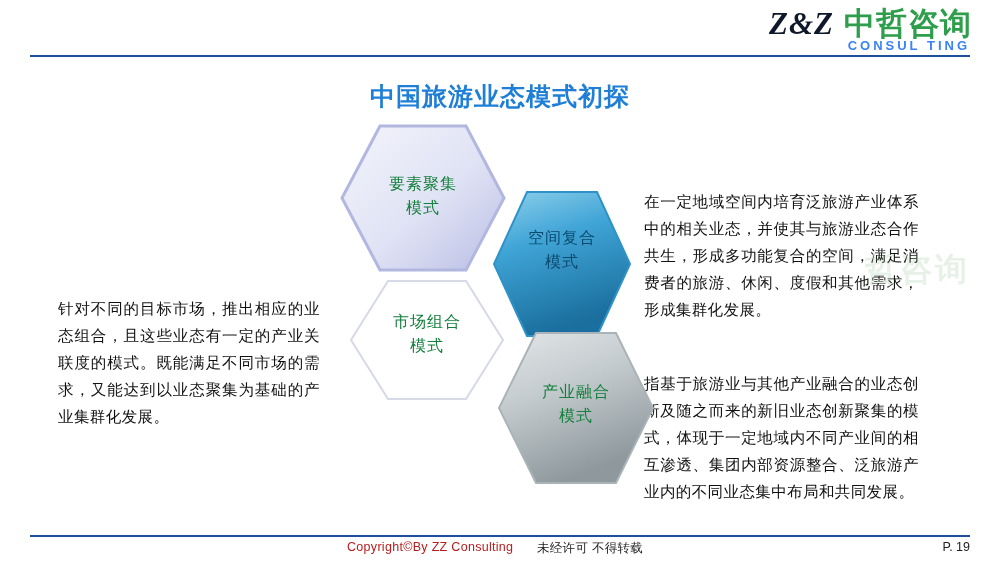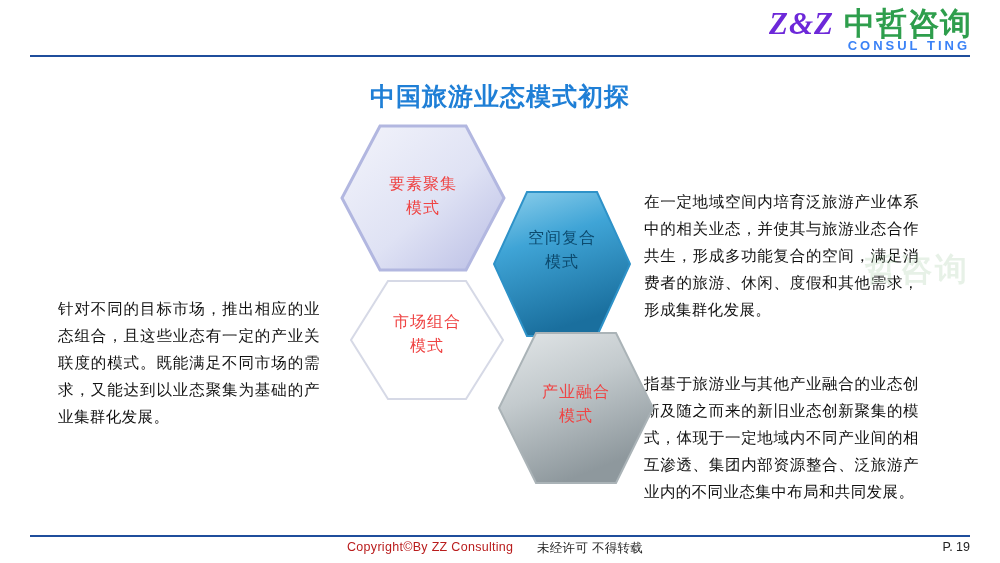--- a/index.html
+++ b/index.html
@@ -34,21 +34,21 @@
   .logo-row {
     display: flex;
     align-items: baseline;
     justify-content: flex-end;
   }
   .logo-zz {
     font-family: "Liberation Serif", serif;
     font-size: 31px;
     font-weight: bold;
     font-style: italic;
-    color: #6d28d9;
+    color: #0f172a;
     letter-spacing: 1px;
     margin-right: 10px;
   }
   .logo-cn {
     font-size: 31px;
     font-weight: bold;
     color: #2e9e4c;
     letter-spacing: 1px;
     text-align: right;
   }
@@ -121,21 +121,21 @@
     width: 100%;
     height: 100%;
   }
   .hex-label {
     position: absolute;
     left: 0;
     width: 100%;
     text-align: center;
     font-size: 16px;
     line-height: 24px;
-    color: #ef4444;
+    color: #15803d;
     letter-spacing: 1px;
   }
 
   #hex-elements { left: 338px; top: 122px; width: 170px; height: 152px; }
   #hex-elements .hex-label { top: 50px; }
 
   #hex-space { left: 492px; top: 190px; width: 140px; height: 148px; }
   #hex-space .hex-label { top: 36px; color: #0c4a6e; }
 
   #hex-market { left: 348px; top: 278px; width: 158px; height: 124px; }

